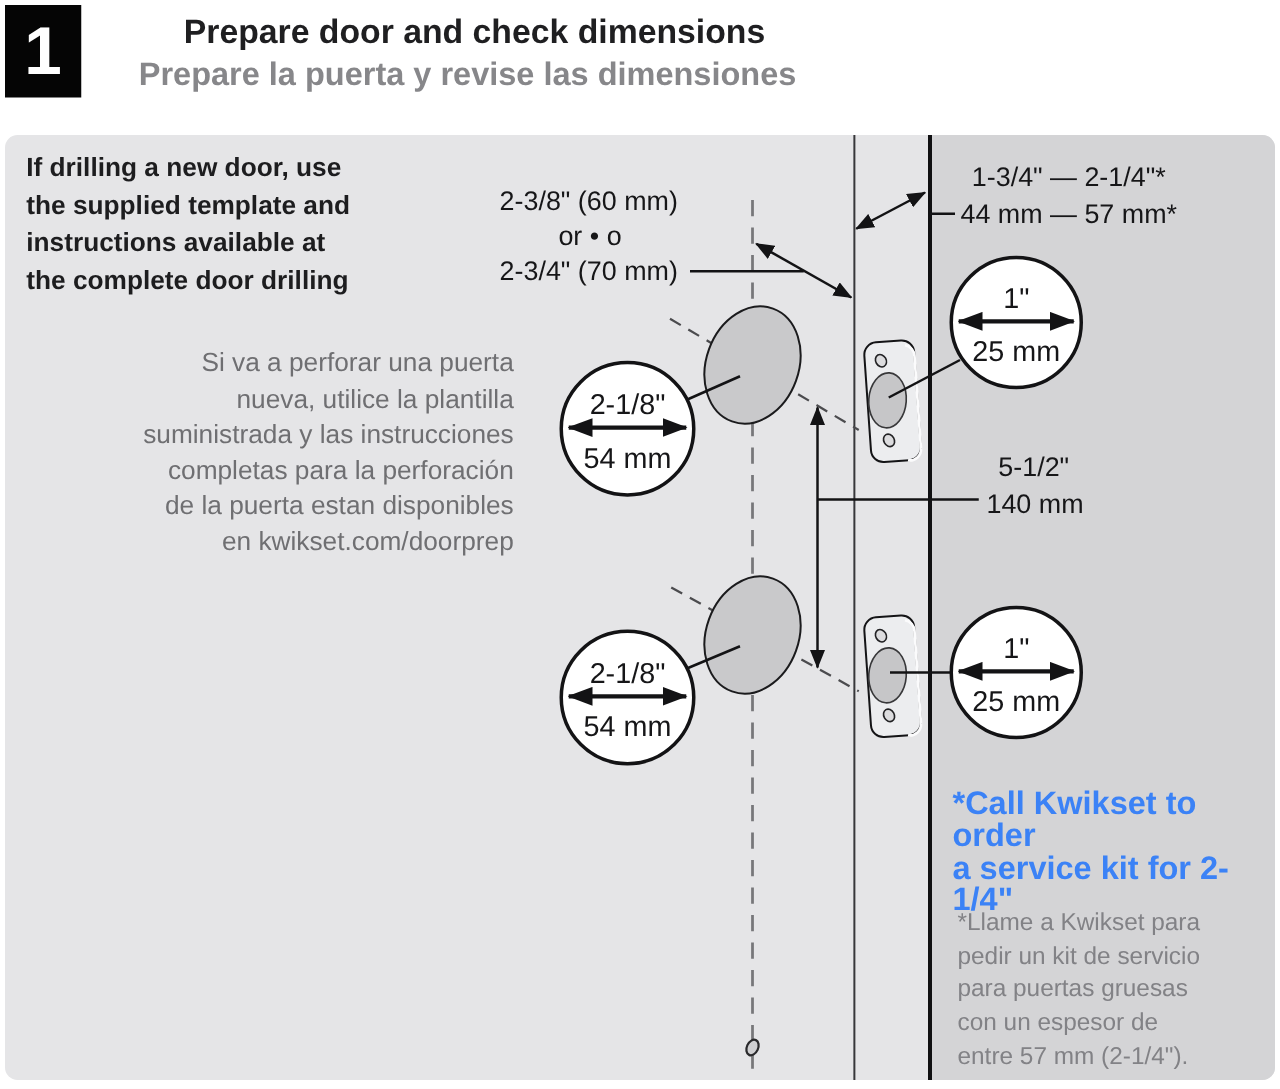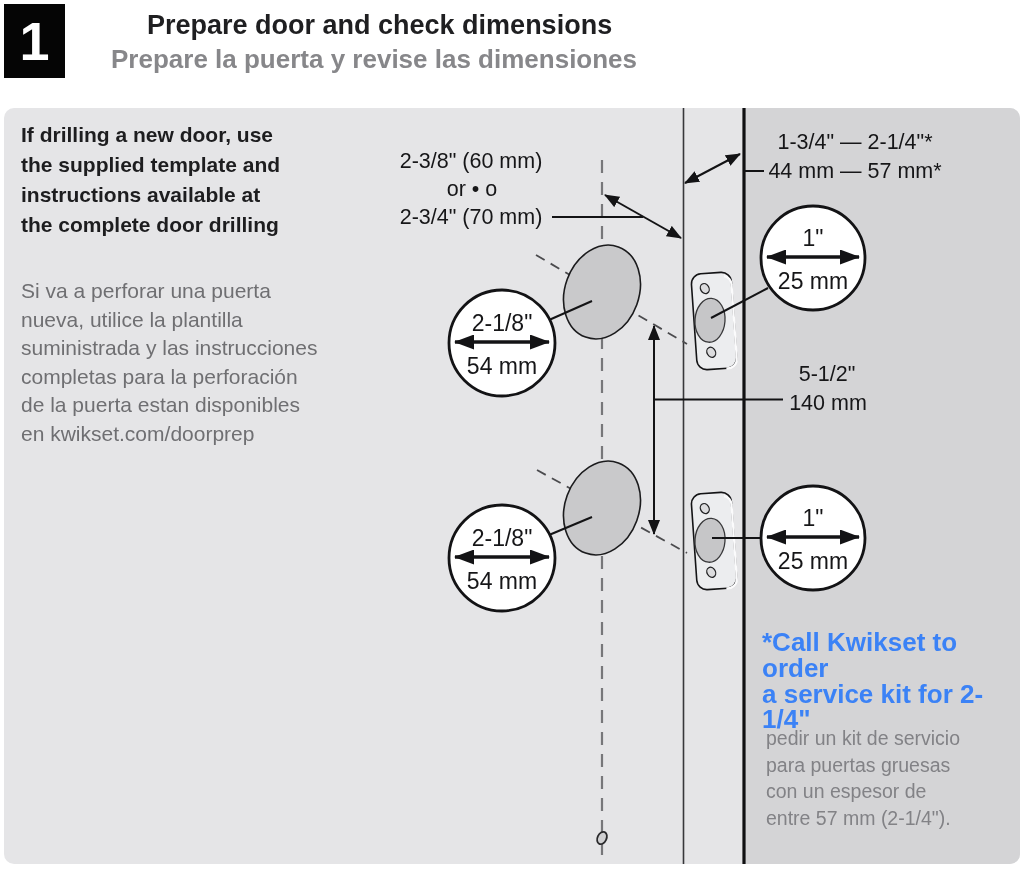--- a/index.html
+++ b/index.html
@@ -12,21 +12,21 @@
   .step-num{color:#ffffff;font-size:54px;font-weight:bold;line-height:1;}
   .title-en{left:111px;top:10px;font-size:27px;font-weight:bold;color:#1f1f21;white-space:nowrap;margin-left:36px;}
   .title-es{left:111px;top:44px;font-size:26px;font-weight:bold;color:#87878a;white-space:nowrap;}
   
   .panel{left:4px;top:108px;width:1016px;height:756px;background:#e5e5e7;border-radius:10px;}
   .panel-right{left:744px;top:108px;width:276px;height:756px;background:#d4d4d6;border-radius:0 10px 10px 0;}
   
   .intro-en{left:21px;top:120px;width:370px;font-size:21px;font-weight:bold;
             line-height:30px;color:#1d1d1f;}
   .intro-es{left:21px;top:277px;width:390px;font-size:21px;font-weight:normal;
-            line-height:28.6px;color:#6f6f72;}
+            line-height:28.6px;color:#6f6f72;text-align:right;}
   .foot-en{left:762px;top:630px;width:250px;font-size:26px;font-weight:bold;
            line-height:25.8px;color:#3b82f6;}
   .foot-es{left:766px;top:725px;width:250px;font-size:19.5px;font-weight:normal;
            line-height:26.7px;color:#828286;}
   .line{display:block;}
   
   .diagram{left:0;top:0;width:1024px;height:871px;}
   svg text{font-family:"Liberation Sans",sans-serif;fill:#161618;}
   .lbl{font-size:21.5px;}
   .dim{font-size:23px;}
@@ -56,20 +56,21 @@
   <span class="line">completas para la perforación</span>
   <span class="line">de la puerta estan disponibles</span>
   <span class="line">en kwikset.com/doorprep</span>
 </div>
 
 <div class="abs foot-en">
   <span class="line">*Call Kwikset to order</span>
   <span class="line">a service kit for 2-1/4"</span>
 </div>
 <div class="abs foot-es">
+  <span class="line">*Llame a Kwikset para</span>
   <span class="line">pedir un kit de servicio</span>
   <span class="line">para puertas gruesas</span>
   <span class="line">con un espesor de</span>
   <span class="line">entre 57 mm (2-1/4").</span>
 </div>
 
 <svg class="abs diagram" width="1024" height="871" viewBox="0 0 1024 871">
   <defs>
     <marker id="ah" markerUnits="userSpaceOnUse" markerWidth="15" markerHeight="12" refX="14" refY="6" orient="auto-start-reverse">
       <path d="M0,0 L15,6 L0,12 Z" fill="#131315"></path>

